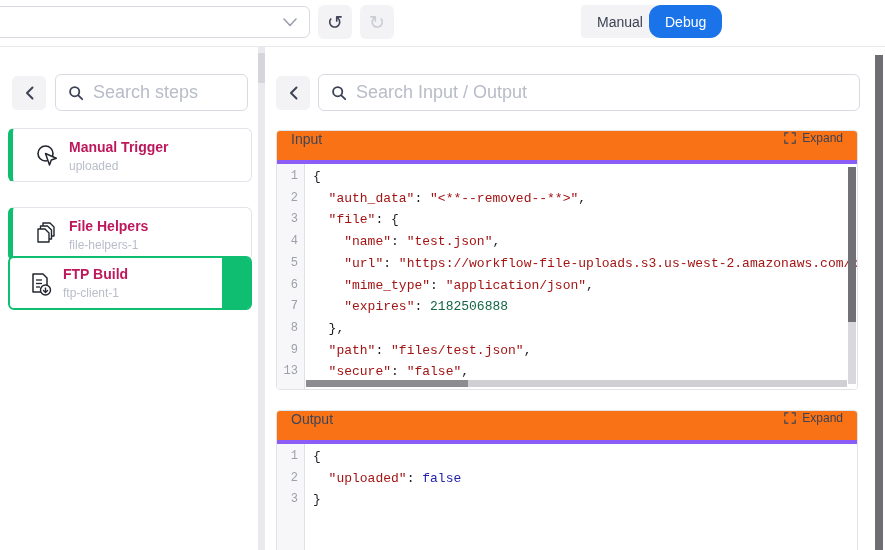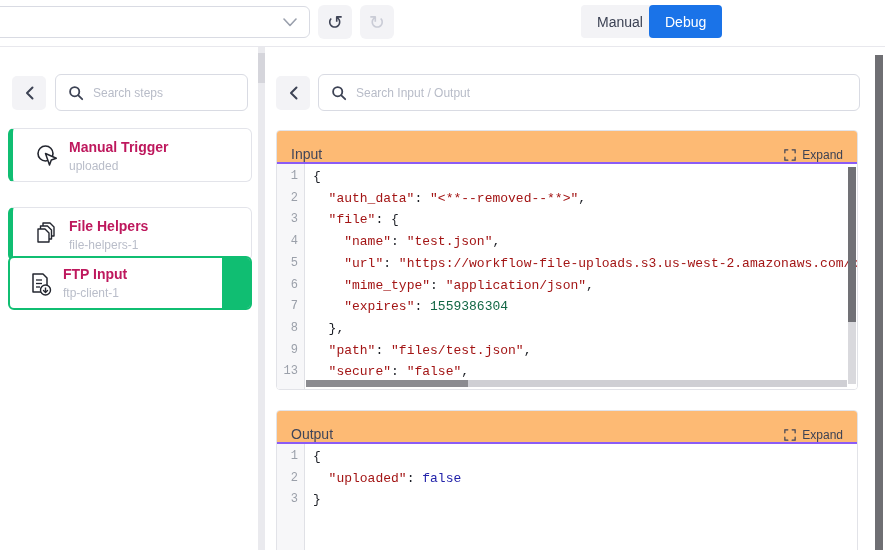--- a/index.html
+++ b/index.html
@@ -14,29 +14,29 @@
     border:1px solid #d9dbe3; border-radius:6px; background:#fff; cursor:pointer; }
   .wf-select .chev { position:absolute; right:12px; top:11px; }
   .sq-btn { position:absolute; top:5px; width:34px; height:34px; background:#f3f3f6;
     border:none; border-radius:6px; font-size:19px; line-height:34px; text-align:center;
     cursor:pointer; font-family:"DejaVu Sans", sans-serif; }
   #undo-btn { left:318px; color:#3f4456; }
   #redo-btn { left:360px; color:#caccd6; }
   .pill-btn { position:absolute; top:5px; height:33px; border:none; border-radius:4px;
     font-size:14px; padding:0 16px; cursor:pointer; font-family:"Liberation Sans", sans-serif; }
   #build-btn { left:581px; background:#f3f3f6; color:#3c4254; }
-  #debug-btn { left:649px; background:#1a73e8; color:#fff; }
+  #debug-btn { left:649px; background:#1a73e8; color:#fff;border-radius:12px; }
 
   
   #sidebar { position:absolute; left:0; top:47px; width:256px; height:503px; background:#fff; }
   .collapse-btn { position:absolute; width:34px; height:34px; background:#f3f3f6; border:none;
     border-radius:5px; cursor:pointer; display:flex; align-items:center; justify-content:center; }
   .search-box { position:absolute; height:37px; border:1px solid #d9dbe3; border-radius:6px;
     background:#fff; display:flex; align-items:center; padding-left:12px; }
-  .search-box input { border:none; outline:none; flex:1; font-size:12px; margin-left:9px;
+  .search-box input { border:none; outline:none; flex:1; font-size:18px; margin-left:9px;
     font-family:"Liberation Sans", sans-serif; color:#3c4254; background:transparent; }
   .search-box input::placeholder { color:#b8bcc8; }
 
   .step-card { position:absolute; left:8px; width:244px; height:54px; background:#fff;
     border:1px solid #e3e4ea; border-left:5px solid #10be72; border-radius:6px;
     cursor:pointer; }
   .step-card.selected { border:2px solid #10be72; }
   .sel-block { position:absolute; right:0; top:0; bottom:0; width:28px; background:#10be72;
     border-radius:0 3px 3px 0; }
   .step-icon { position:absolute; left:20px; top:13px; width:28px; height:28px; }
@@ -50,22 +50,22 @@
     background:#eaeaee; }
   #sidebar-scroll-thumb { position:absolute; left:0; top:6px; width:7px; height:30px;
     background:#d5d5db; }
 
   
   #panel { position:absolute; left:270px; top:47px; width:600px; height:503px; background:#fff; }
   .section { position:absolute; left:6px; width:582px; border:1px solid #e2e3e8;
     border-radius:4px; background:#fff; overflow:hidden; }
   #input-section { top:83px; height:260px; }
   #output-section { top:363px; height:170px; }
-  .section-header { height:33px; background:#fdba74; border-bottom:2px solid #8b5cf6;
-    display:flex; align-items:flex-end; padding:0 14px; }
+  .section-header { height:33px; background:#f97316; border-bottom:4px solid #8b5cf6;
+    display:flex; align-items:flex-start; padding:0 14px; }
   .section-title { font-size:14px; color:#404559; }
   .expand-btn { margin-left:auto; display:flex; align-items:center; gap:6px; background:none;
     border:none; cursor:pointer; font-size:12px; color:#3d4254;
     font-family:"Liberation Sans", sans-serif; }
 
   .code-area { position:relative; width:100%; height:calc(100% - 33px); background:#fff;
     overflow:hidden; padding-top:2px; }
   .gutter-bg { position:absolute; left:0; top:0; bottom:0; width:28px; background:#f7f7f9;
     border-right:1px solid #e0e1e6; }
   .code-row { position:relative; display:flex; line-height:21.7px; white-space:pre;
@@ -165,21 +165,21 @@
           <path d="M6 3 h10 l4 4 v14 h-14 z" fill="#fff" stroke="#23262f" stroke-width="1.5" stroke-linejoin="round"></path>
           <line x1="9" y1="9" x2="15" y2="9" stroke="#23262f" stroke-width="1.3"></line>
           <line x1="9" y1="12.5" x2="15" y2="12.5" stroke="#23262f" stroke-width="1.3"></line>
           <line x1="9" y1="16" x2="13" y2="16" stroke="#23262f" stroke-width="1.3"></line>
           <circle cx="18.5" cy="19" r="5" fill="#fff" stroke="#23262f" stroke-width="1.4"></circle>
           <line x1="18.5" y1="16.5" x2="18.5" y2="21" stroke="#23262f" stroke-width="1.4"></line>
           <polyline points="16.5,19.5 18.5,21.5 20.5,19.5" fill="none" stroke="#23262f" stroke-width="1.4" stroke-linecap="round" stroke-linejoin="round"></polyline>
         </svg>
       </span>
       <div class="step-text">
-        <div class="step-title">FTP Input</div>
+        <div class="step-title">FTP Build</div>
         <div class="step-sub">ftp-client-1</div>
       </div>
     </div>
   </div>
 
   <div id="sidebar-scrollbar">
     <div id="sidebar-scroll-thumb"></div>
   </div>
 
   <div id="panel">
@@ -217,21 +217,21 @@
       </div>
       <div class="code-area">
         <div class="gutter-bg"></div>
         <div>
             <div class="code-row"><span class="gut">1</span><span class="src"><span class="c-pun">{</span></span></div>
             <div class="code-row"><span class="gut">2</span><span class="src"><span class="c-pun">  </span><span class="c-str">"auth_data"</span><span class="c-pun">: </span><span class="c-str">"&lt;**--removed--**&gt;"</span><span class="c-pun">,</span></span></div>
             <div class="code-row"><span class="gut">3</span><span class="src"><span class="c-pun">  </span><span class="c-str">"file"</span><span class="c-pun">: {</span></span></div>
             <div class="code-row"><span class="gut">4</span><span class="src"><span class="c-pun">    </span><span class="c-str">"name"</span><span class="c-pun">: </span><span class="c-str">"test.json"</span><span class="c-pun">,</span></span></div>
             <div class="code-row"><span class="gut">5</span><span class="src"><span class="c-pun">    </span><span class="c-str">"url"</span><span class="c-pun">: </span><span class="c-str">"https://workflow-file-uploads.s3.us-west-2.amazonaws.com/c9d01add</span></span></div>
             <div class="code-row"><span class="gut">6</span><span class="src"><span class="c-pun">    </span><span class="c-str">"mime_type"</span><span class="c-pun">: </span><span class="c-str">"application/json"</span><span class="c-pun">,</span></span></div>
-            <div class="code-row"><span class="gut">7</span><span class="src"><span class="c-pun">    </span><span class="c-str">"expires"</span><span class="c-pun">: </span><span class="c-num">1559386304</span></span></div>
+            <div class="code-row"><span class="gut">7</span><span class="src"><span class="c-pun">    </span><span class="c-str">"expires"</span><span class="c-pun">: </span><span class="c-num">2182506888</span></span></div>
             <div class="code-row"><span class="gut">8</span><span class="src"><span class="c-pun">  },</span></span></div>
             <div class="code-row"><span class="gut">9</span><span class="src"><span class="c-pun">  </span><span class="c-str">"path"</span><span class="c-pun">: </span><span class="c-str">"files/test.json"</span><span class="c-pun">,</span></span></div>
             <div class="code-row"><span class="gut">13</span><span class="src"><span class="c-pun">  </span><span class="c-str">"secure"</span><span class="c-pun">: </span><span class="c-str">"false"</span><span class="c-pun">,</span></span></div>
           </div>
         <div class="vscroll-thumb"></div>
         <div class="vscroll-track"></div>
         <div class="hscroll">
           <div class="hscroll-thumb"></div>
         </div>
       </div>

